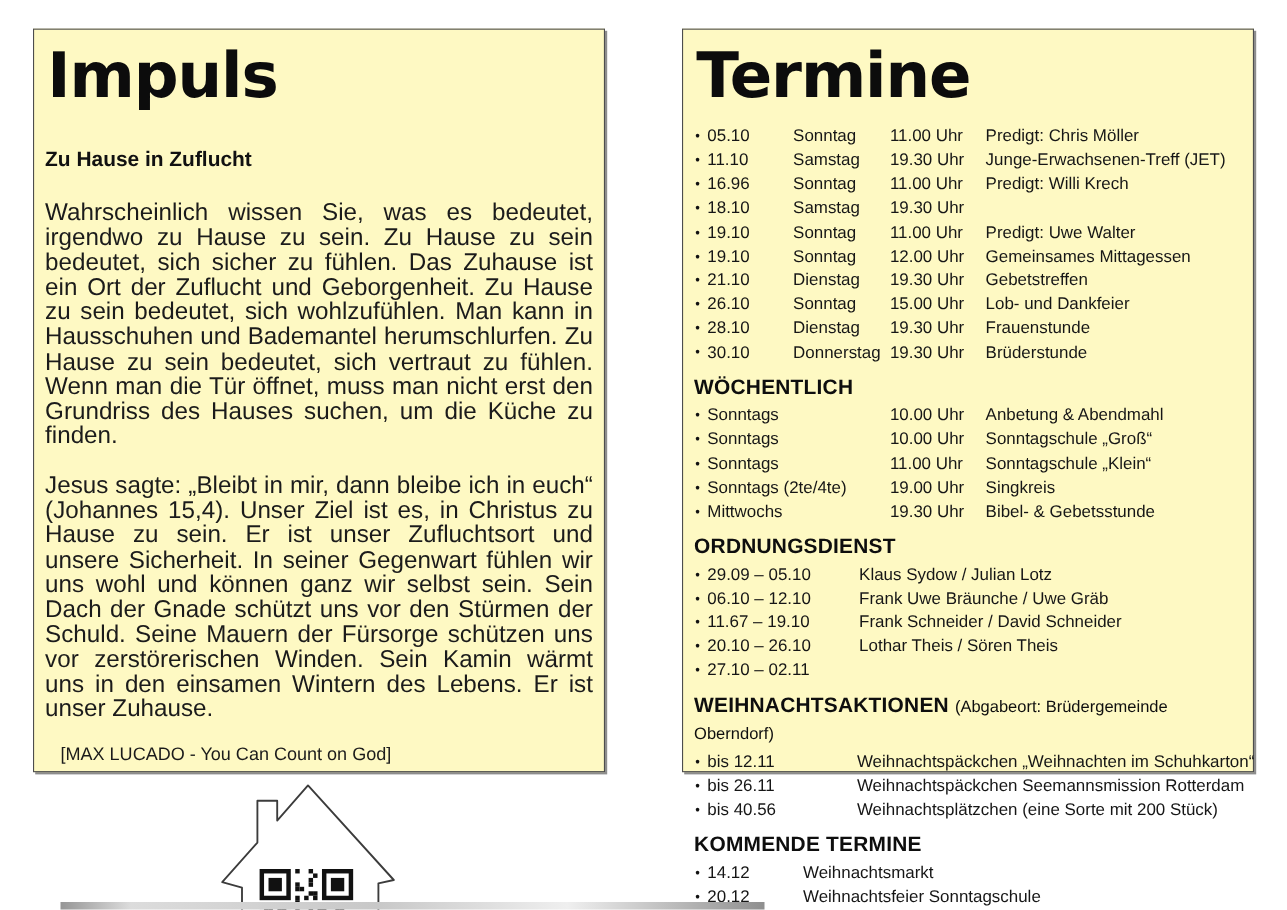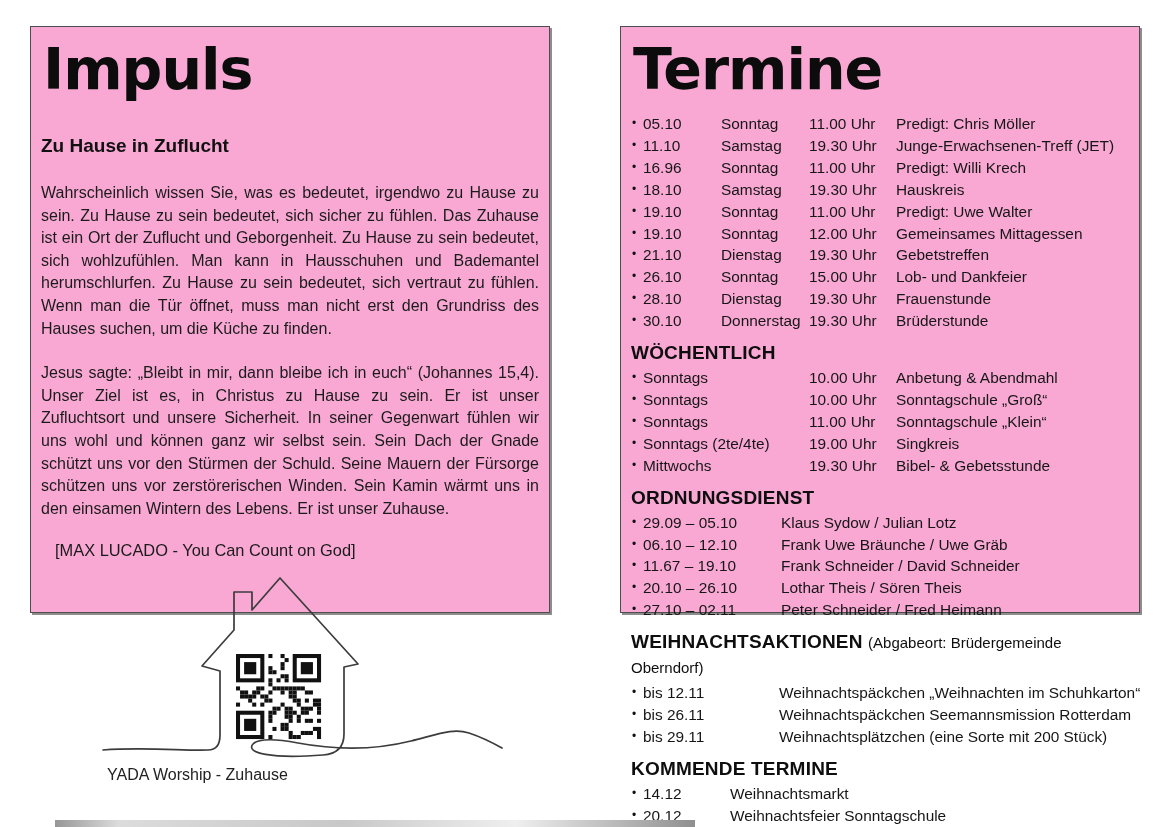--- a/index.html
+++ b/index.html
@@ -1,35 +1,35 @@
 <!DOCTYPE html>
 <html><head>
 <meta charset="utf-8">
 <style>
   html,body{margin:0;padding:0;}
   body{
     width:1170px;height:827px;position:relative;background:#ffffff;
     font-family:"Liberation Sans",sans-serif;color:#151515;overflow:hidden;
   }
   .panel{
-    position:absolute;top:26px;width:520px;height:587px;box-sizing:border-box;
-    background:#f9a8d4;border:1px solid #4d4d4d;box-shadow:2px 2px 0 #8d8d8d;
+    position:absolute;top:26px;width:520px;height:676px;box-sizing:border-box;
+    background:#fef9c3;border:1px solid #4d4d4d;box-shadow:2px 2px 0 #8d8d8d;
     padding:4px 10px 0 10px;
   }
   #impuls-panel{left:30px;}
   #termine-panel{left:620px;}
   h1.big-title{
     font-family:"DejaVu Sans","Liberation Sans",sans-serif;
     font-size:57px;font-weight:700;letter-spacing:-1px;
     line-height:64px;margin:6px 0 0 2px;color:#0c0c0c;
   }
   
   h2.sub-heading{font-size:19px;font-weight:700;margin:34px 0 0 0;color:#111;}
   p.body-text{
-    font-size:16px;line-height:22.6px;text-align:justify;
+    font-size:22px;line-height:22.6px;text-align:justify;
     margin:25px 0 0 0;color:#1b1b1b;
   }
   p.attribution{font-size:16.4px;margin:21px 0 0 14px;color:#1b1b1b;}
   .figure{margin:10px 0 0 60px;width:404px;}
   .figure svg{display:block;}
   .figure-caption{font-size:16px;color:#222;margin:0 0 0 6px;}
   
   .list{margin-top:12px;}
   .row{display:grid;line-height:21.9px;font-size:15.4px;white-space:nowrap;color:#161616;}
   .bullet{font-size:12px;line-height:21.9px;padding-left:1px;color:#111;}
@@ -221,21 +221,20 @@
         <span class="cell cell-date">16.96</span>
         <span class="cell cell-day">Sonntag</span>
         <span class="cell cell-time">11.00 Uhr</span>
         <span class="cell cell-description">Predigt: Willi Krech</span>
       </div>
       <div class="row">
         <span class="bullet">•</span>
         <span class="cell cell-date">18.10</span>
         <span class="cell cell-day">Samstag</span>
         <span class="cell cell-time">19.30 Uhr</span>
-        <span class="cell cell-description">Hauskreis</span>
       </div>
       <div class="row">
         <span class="bullet">•</span>
         <span class="cell cell-date">19.10</span>
         <span class="cell cell-day">Sonntag</span>
         <span class="cell cell-time">11.00 Uhr</span>
         <span class="cell cell-description">Predigt: Uwe Walter</span>
       </div>
       <div class="row">
         <span class="bullet">•</span>
@@ -326,42 +325,41 @@
         <span class="cell cell-names">Frank Schneider / David Schneider</span>
       </div>
       <div class="row">
         <span class="bullet">•</span>
         <span class="cell cell-range">20.10 – 26.10</span>
         <span class="cell cell-names">Lothar Theis / Sören Theis</span>
       </div>
       <div class="row">
         <span class="bullet">•</span>
         <span class="cell cell-range">27.10 – 02.11</span>
-        <span class="cell cell-names">Peter Schneider / Fred Heimann</span>
       </div>
     </div>
 
   <h3 class="section-heading">
     <span>WEIHNACHTSAKTIONEN</span>
     <span class="section-subtitle">(Abgabeort: Brüdergemeinde Oberndorf)</span>
   </h3>
   <div class="list weihnacht tight">
       <div class="row">
         <span class="bullet">•</span>
         <span class="cell cell-deadline">bis 12.11</span>
         <span class="cell cell-description">Weihnachtspäckchen „Weihnachten im Schuhkarton“</span>
       </div>
       <div class="row">
         <span class="bullet">•</span>
         <span class="cell cell-deadline">bis 26.11</span>
         <span class="cell cell-description">Weihnachtspäckchen Seemannsmission Rotterdam</span>
       </div>
       <div class="row">
         <span class="bullet">•</span>
-        <span class="cell cell-deadline">bis 29.11</span>
+        <span class="cell cell-deadline">bis 40.56</span>
         <span class="cell cell-description">Weihnachtsplätzchen (eine Sorte mit 200 Stück)</span>
       </div>
     </div>
 
   <h3 class="section-heading">KOMMENDE TERMINE</h3>
   <div class="list kommende tight">
       <div class="row">
         <span class="bullet">•</span>
         <span class="cell cell-date">14.12</span>
         <span class="cell cell-description">Weihnachtsmarkt</span>

